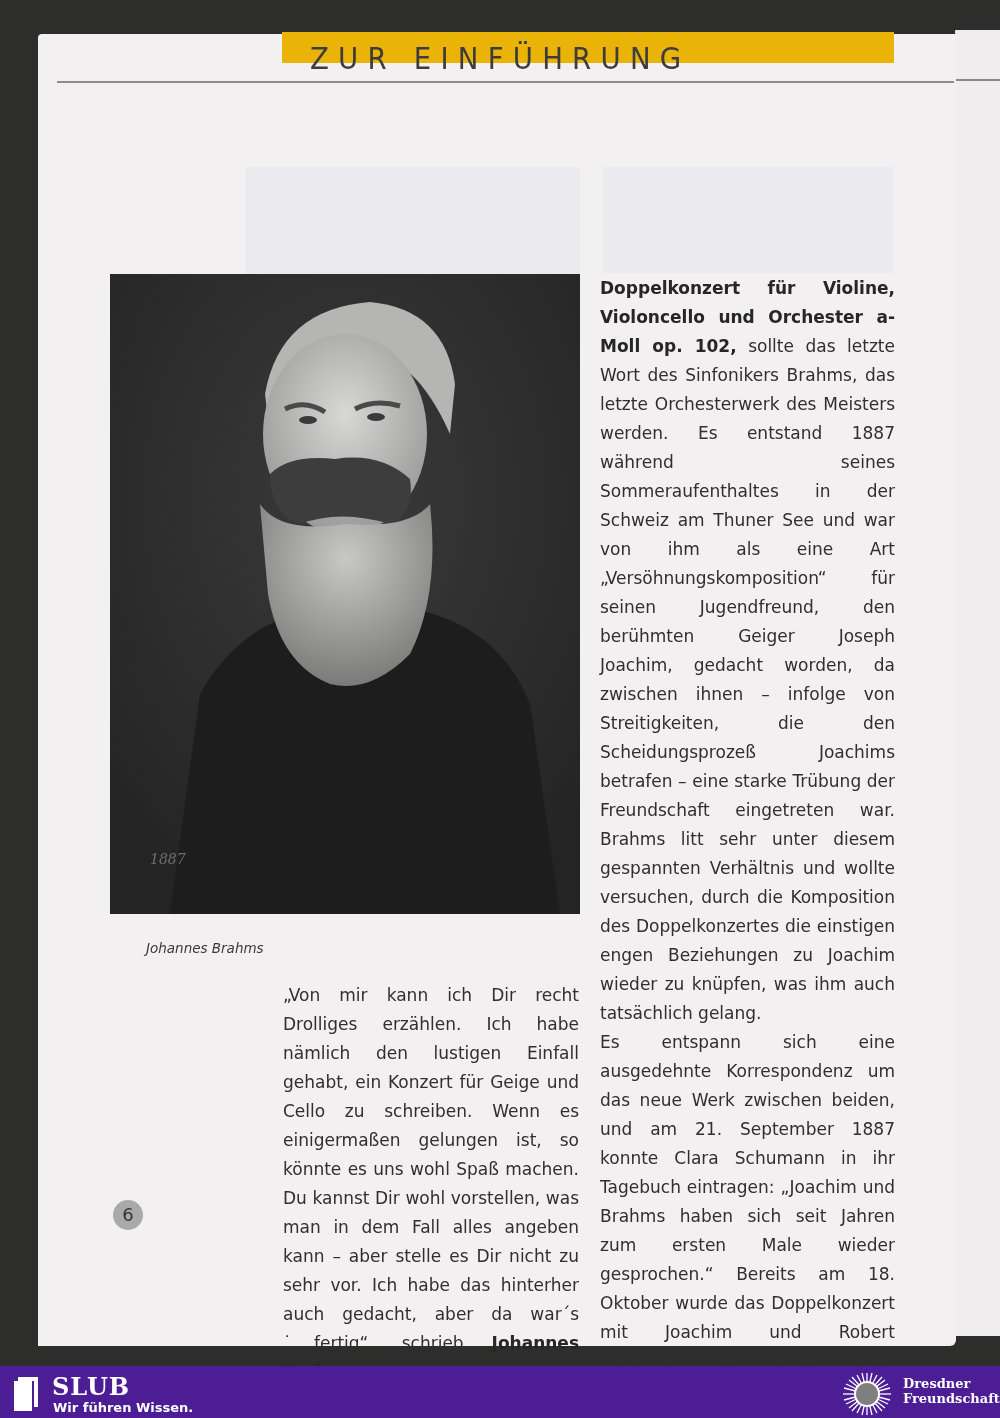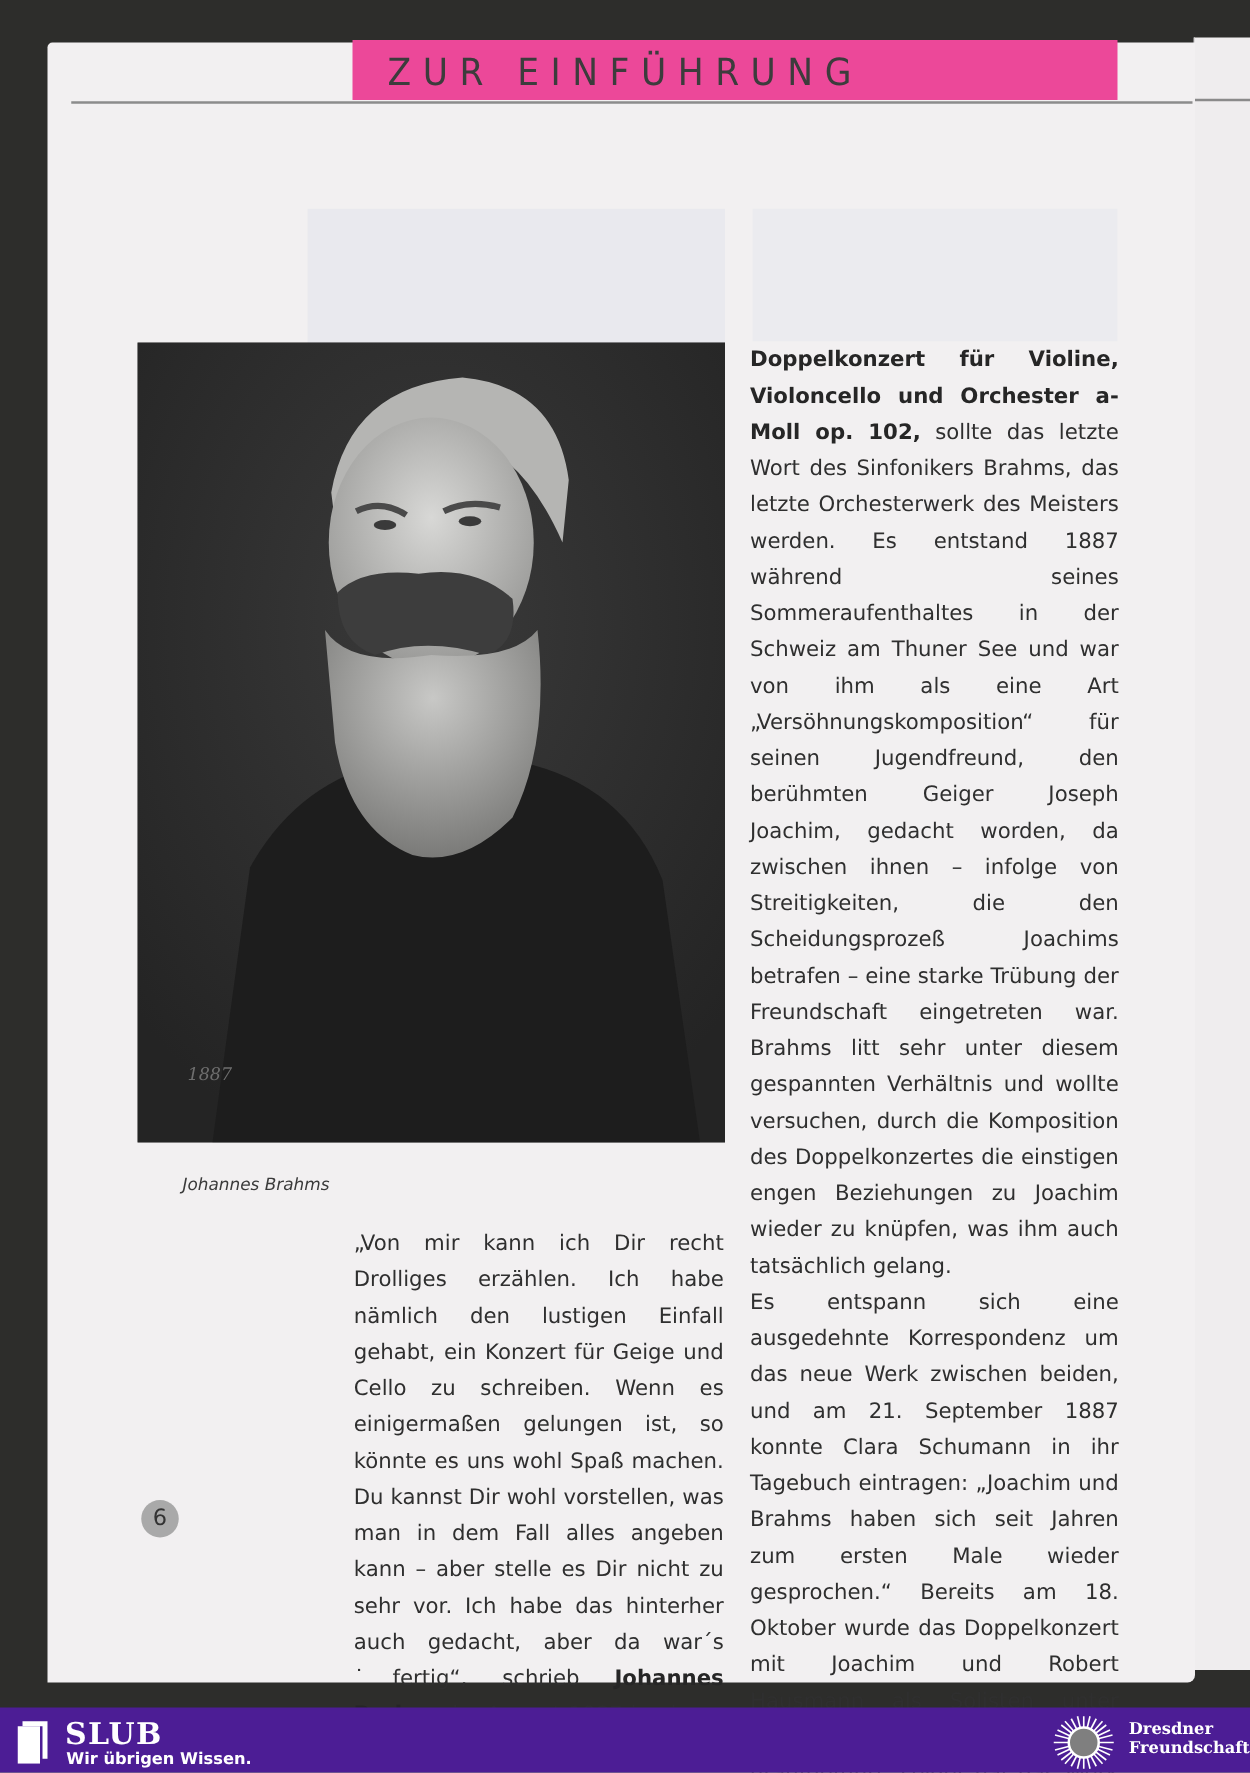--- a/index.html
+++ b/index.html
@@ -12,21 +12,21 @@
   .page {
     position:absolute; left:38px; top:34px; width:918px; height:1312px;
     background:#f2f0f1; border-top-left-radius:4px; border-bottom-right-radius:6px;
   }
   .next-page {
     position:absolute; left:955px; top:30px; width:45px; height:1306px;
     background:#efedee; border-left:1px solid #d8d6d7;
   }
   .next-page-rule { position:absolute; left:0; top:49px; width:45px; height:2px; background:#8a8a8a; }
   .header-band {
-    position:absolute; left:282px; top:32px; width:612px; height:48px; background:#ec4899;
+    position:absolute; left:282px; top:32px; width:612px; height:31px; background:#eab308;
   }
   .header-title {
     position:absolute; left:28px; top:9px; font-size:30px; letter-spacing:10px;
     color:#3c3c3c; font-family:"DejaVu Sans", sans-serif; font-weight:normal;
     transform:scaleX(0.92); transform-origin:left;
   }
   .header-rule { position:absolute; left:57px; top:81px; width:897px; height:2px; background:#8c8c8c; }
 
   .ghost { position:absolute; background:#e9e9ee; }
   .ghost.left { left:246px; top:167px; width:334px; height:110px; }
@@ -121,21 +121,21 @@
 </div>
 
 <div class="page-num">6</div>
 
 <div class="footer">
   <svg class="slub-icon" width="26" height="36" viewBox="0 0 26 36">
     <path d="M4 2 L24 2 L24 32 L20 32 L20 6 L4 6 Z" fill="#ffffff"></path>
     <path d="M0 6 L18 6 L18 36 L0 36 Z" fill="#ffffff"></path>
   </svg>
   <div class="slub-name">SLUB</div>
-  <div class="slub-tag">Wir übrigen Wissen.</div>
+  <div class="slub-tag">Wir führen Wissen.</div>
 
   <svg class="dp-icon" width="50" height="44" viewBox="0 0 50 44">
     <g stroke="#ffffff" stroke-width="1.3">
       <line x1="25" y1="22" x2="25" y2="1"></line>
         <line x1="25" y1="22" x2="35" y2="3"></line>
         <line x1="25" y1="22" x2="43" y2="8"></line>
       <line x1="25" y1="22" x2="48" y2="16"></line>
         <line x1="25" y1="22" x2="48" y2="28"></line>
         <line x1="25" y1="22" x2="43" y2="36"></line>
       <line x1="25" y1="22" x2="35" y2="41"></line>

